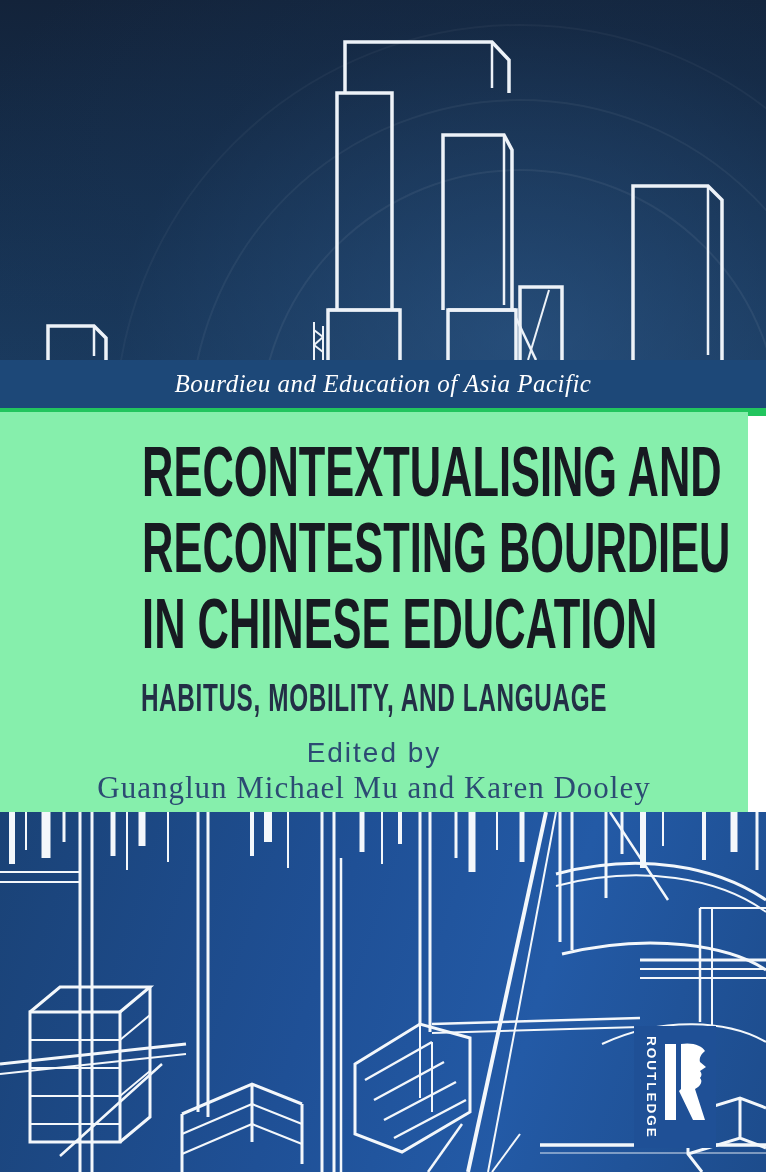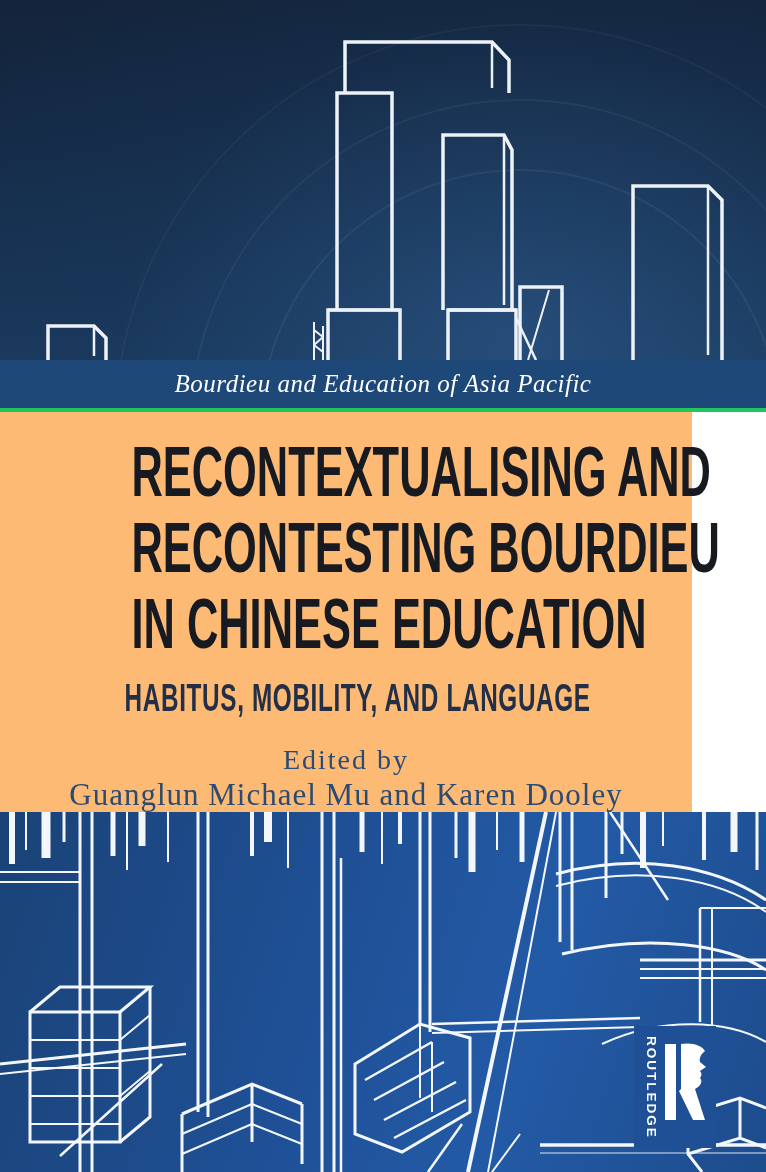--- a/index.html
+++ b/index.html
@@ -13,50 +13,50 @@
     position:absolute;left:0;top:0;width:766px;height:360px;
     background:
       radial-gradient(900px 720px at 68% 95%, rgba(48,94,146,.55) 0%, rgba(26,55,90,.25) 45%, rgba(0,0,0,0) 70%),
       linear-gradient(180deg,var(--top-bg,#13233a) 0%, #16304f 60%, #1a3a5e 100%);
   }
   .top-art svg{position:absolute;left:0;top:0;}
   
   .series-band{
     position:absolute;left:0;top:360px;width:766px;height:48px;
     background:var(--band-bg,#1d4878);
-    border-bottom:4px solid #22c55e;
+    border-bottom:8px solid #22c55e;
     display:flex;align-items:center;justify-content:center;
   }
   .series-band span{
     color:#fff;font-family:"Liberation Serif",serif;font-style:italic;
     font-size:25px;letter-spacing:.5px;
   }
   
   .middle{
-    position:absolute;left:0;top:412px;width:692px;height:400px;
-    background:#fdba74;text-align:center;
+    position:absolute;left:0;top:412px;width:748px;height:400px;
+    background:#86efac;text-align:center;
   }
   .book-title{
     margin:22px 0 0 0;
     font-weight:700;color:var(--title-color,#171a21);
     font-size:70px;line-height:76px;letter-spacing:0;
     transform:scaleX(.62);transform-origin:50% 0;
     white-space:nowrap;
   }
   .book-title .line{display:block;}
   .book-subtitle{
     margin:14px 0 0 0;
     font-weight:700;color:var(--subtitle-color,#232f46);
     font-size:38px;line-height:44px;letter-spacing:1px;
     transform:scaleX(.64);transform-origin:50% 0;
     white-space:nowrap;
   }
   .edited-by{
-    margin-top:24px;
-    font-family:Liberation Serif, serif;
+    margin-top:17px;
+    font-family:Liberation Sans, sans-serif;
     color:var(--serif-blue,#2c4b73);
     font-size:28px;line-height:32px;letter-spacing:2px;text-align:center;
   }
   .editors{
     font-family:"Liberation Serif",serif;
     color:var(--serif-blue,#2c4b73);
     font-size:31px;line-height:38px;letter-spacing:1px;
   }
   
   .bottom-art{

